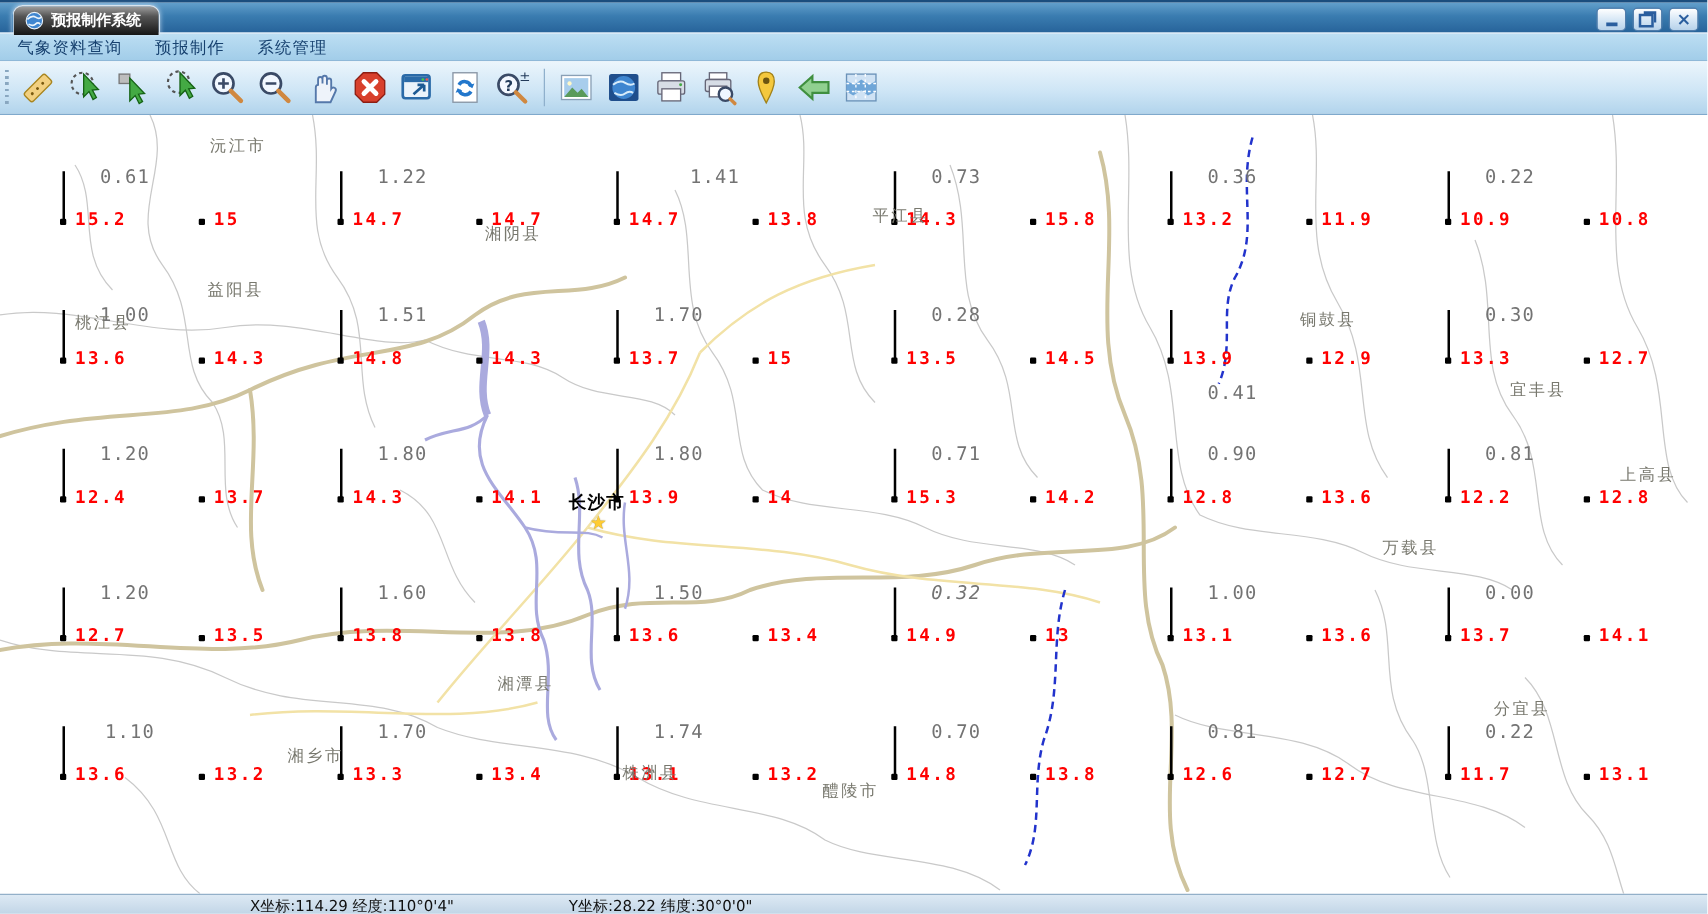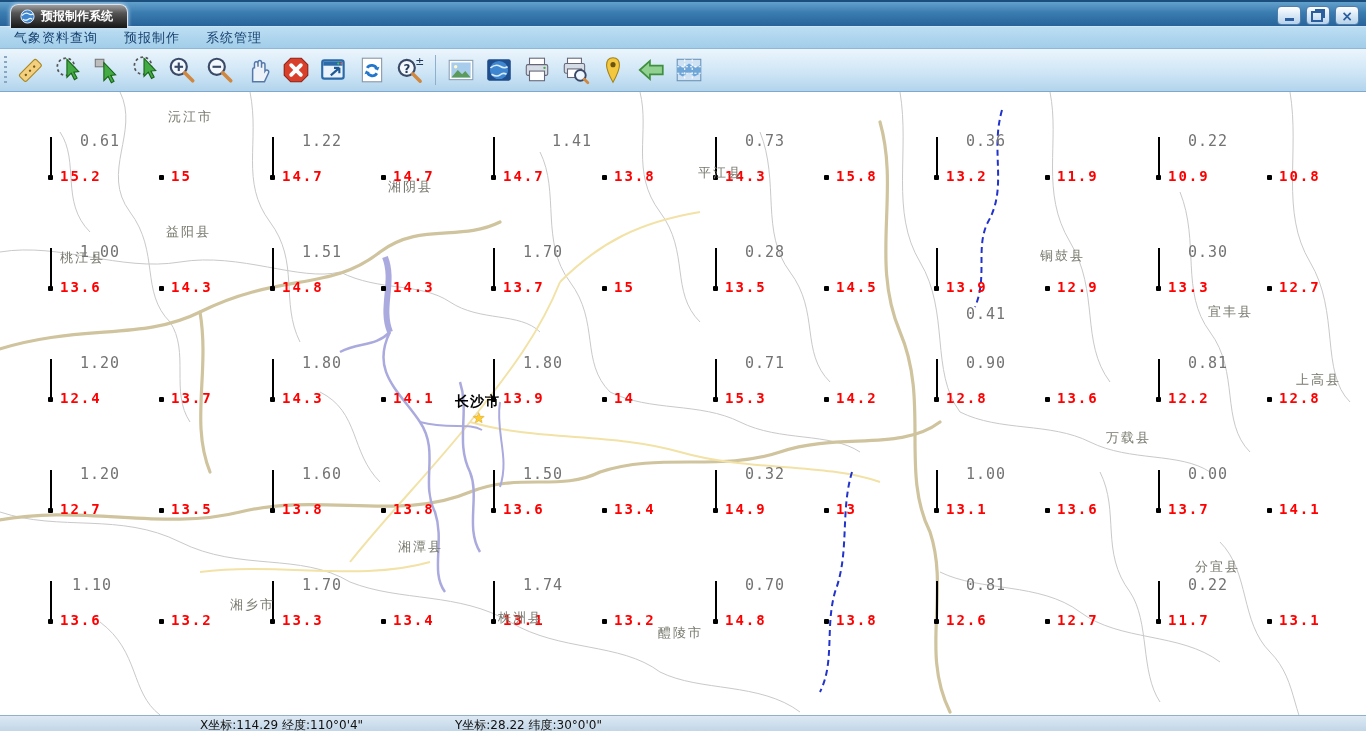--- a/index.html
+++ b/index.html
@@ -419,39 +419,39 @@
       <span class="pt-temp" style="left: 282px; top: 409px;">13.8</span>
       <span class="pt-dot" style="left: 381px; top: 416px;"></span>
       <span class="pt-temp" style="left: 393px; top: 409px;">13.8</span>
       <span class="pt-barb" style="left: 493px; top: 378px;"></span>
       <span class="pt-wind" style="left: 523px; top: 373px;">1.50</span>
       <span class="pt-dot" style="left: 491px; top: 416px;"></span>
       <span class="pt-temp" style="left: 503px; top: 409px;">13.6</span>
       <span class="pt-dot" style="left: 602px; top: 416px;"></span>
       <span class="pt-temp" style="left: 614px; top: 409px;">13.4</span>
       <span class="pt-barb" style="left: 715px; top: 378px;"></span>
-      <span class="pt-wind" style="left: 745px; top: 373px;">0.32</span>
+      <span class="pt-wind" style="left: 745px; top: 373px; font-style: italic;">0.32</span>
       <span class="pt-dot" style="left: 713px; top: 416px;"></span>
       <span class="pt-temp" style="left: 725px; top: 409px;">14.9</span>
       <span class="pt-dot" style="left: 824px; top: 416px;"></span>
       <span class="pt-temp" style="left: 836px; top: 409px;">13</span>
       <span class="pt-barb" style="left: 936px; top: 378px;"></span>
       <span class="pt-wind" style="left: 966px; top: 373px;">1.00</span>
       <span class="pt-dot" style="left: 934px; top: 416px;"></span>
       <span class="pt-temp" style="left: 946px; top: 409px;">13.1</span>
       <span class="pt-dot" style="left: 1045px; top: 416px;"></span>
       <span class="pt-temp" style="left: 1057px; top: 409px;">13.6</span>
       <span class="pt-barb" style="left: 1158px; top: 378px;"></span>
       <span class="pt-wind" style="left: 1188px; top: 373px;">0.00</span>
       <span class="pt-dot" style="left: 1156px; top: 416px;"></span>
       <span class="pt-temp" style="left: 1168px; top: 409px;">13.7</span>
       <span class="pt-dot" style="left: 1267px; top: 416px;"></span>
       <span class="pt-temp" style="left: 1279px; top: 409px;">14.1</span>
       <span class="pt-barb" style="left: 50px; top: 489px;"></span>
-      <span class="pt-wind" style="left: 72px; top: 484px;">1.10</span>
+      <span class="pt-wind" style="left: 84px; top: 484px;">1.10</span>
       <span class="pt-dot" style="left: 48px; top: 527px;"></span>
       <span class="pt-temp" style="left: 60px; top: 520px;">13.6</span>
       <span class="pt-dot" style="left: 159px; top: 527px;"></span>
       <span class="pt-temp" style="left: 171px; top: 520px;">13.2</span>
       <span class="pt-barb" style="left: 272px; top: 489px;"></span>
       <span class="pt-wind" style="left: 302px; top: 484px;">1.70</span>
       <span class="pt-dot" style="left: 270px; top: 527px;"></span>
       <span class="pt-temp" style="left: 282px; top: 520px;">13.3</span>
       <span class="pt-dot" style="left: 381px; top: 527px;"></span>
       <span class="pt-temp" style="left: 393px; top: 520px;">13.4</span>

